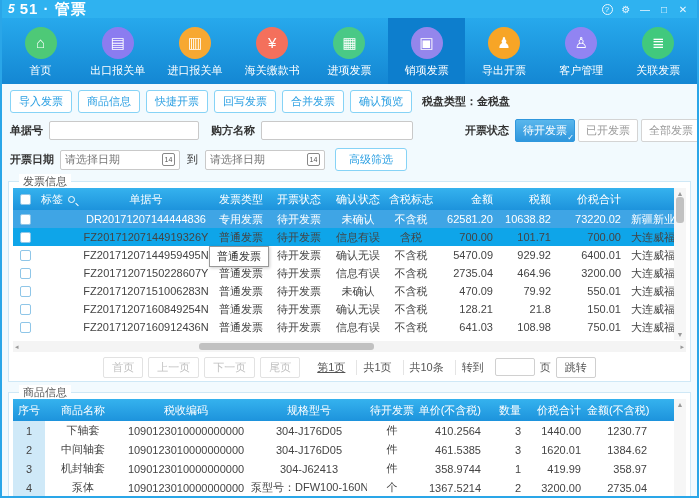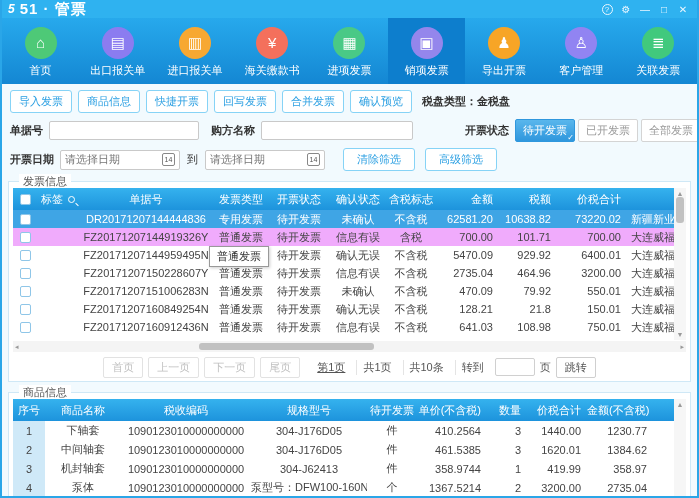--- a/index.html
+++ b/index.html
@@ -47,21 +47,21 @@
   .tbl-wrap { display:flex; }
   .tbl-viewport { flex:1; overflow:hidden; position:relative; }
   table { border-collapse:collapse; table-layout:fixed; font-size:11px; }
   .itable { width:752px; }
   .gtable { width:720px; }
   thead th { background:linear-gradient(#35b2ee,#1d93dc); color:#fff; font-weight:normal; height:22px; white-space:nowrap; overflow:hidden; }
   tbody td { height:18px; text-align:center; white-space:nowrap; overflow:hidden; color:#444; }
   td.num, th.num { text-align:right; padding-right:6px; }
   td.left { text-align:left; padding-left:4px; }
   tr.sel td { background:#3fa5e5; color:#fff; }
-  tr.alt td { background:#f0abfc; }
+  tr.alt td { background:#0ea5e9; }
   .gtable td.idx { background:#cfe9f8; }
   .cb { display:inline-block; width:11px; height:11px; border:1px solid #8fc6e8; background:#fff; border-radius:2px; vertical-align:middle; cursor:pointer; }
   .mag { display:inline-block; width:7px; height:7px; border:1px solid #fff; border-radius:50%; position:relative; margin-left:5px; }
   .mag::after { content:""; position:absolute; width:4px; height:1px; background:#fff; transform:rotate(45deg); left:6px; top:7px; }
   
   .vscroll { width:12px; background:#f6f6f6; display:flex; flex-direction:column; justify-content:space-between; align-items:center; font-size:7px; color:#999; padding:2px 0; }
   .hscroll { height:11px; background:#f4f4f4; position:relative; margin-top:1px; display:flex; align-items:center; justify-content:space-between; font-size:7px; color:#999; padding:0 2px; }
   .hthumb { position:absolute; top:2px; height:7px; background:#c1c1c1; border-radius:3px; }
   .vthumb { width:8px; background:#c1c1c1; border-radius:3px; flex:0 0 26px; }
   .tooltip { position:absolute; left:196px; top:58px; background:#fff; border:1px solid #999; padding:2px 7px; color:#333; box-shadow:1px 1px 3px rgba(0,0,0,.2); }
@@ -158,21 +158,20 @@
         <span>14</span>
       </span>
   </span>
   <span class="to-label">到</span>
   <span class="date-box">
     <span class="date-ph">请选择日期</span>
     <span class="cal">
         <span>14</span>
       </span>
   </span>
-  <span class="qbtn">清除筛选</span>
   <span class="qbtn" style="margin-left:6px">高级筛选</span>
 </div>
 
 <div class="panel">
   <span class="panel-title">发票信息</span>
   <div class="tbl-wrap">
     <div class="tbl-viewport" style="height:152px">
       <table class="itable">
         <colgroup>
           <col style="width:24px">

